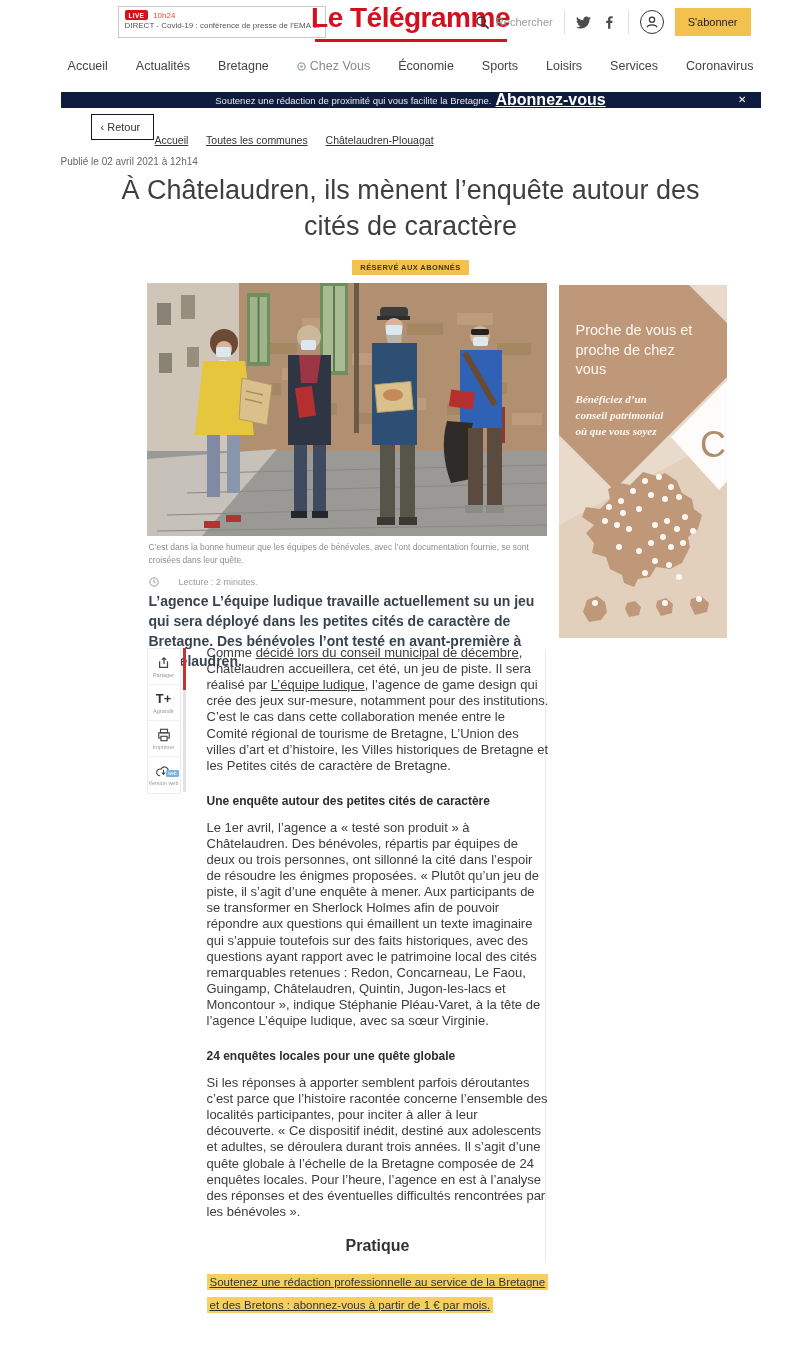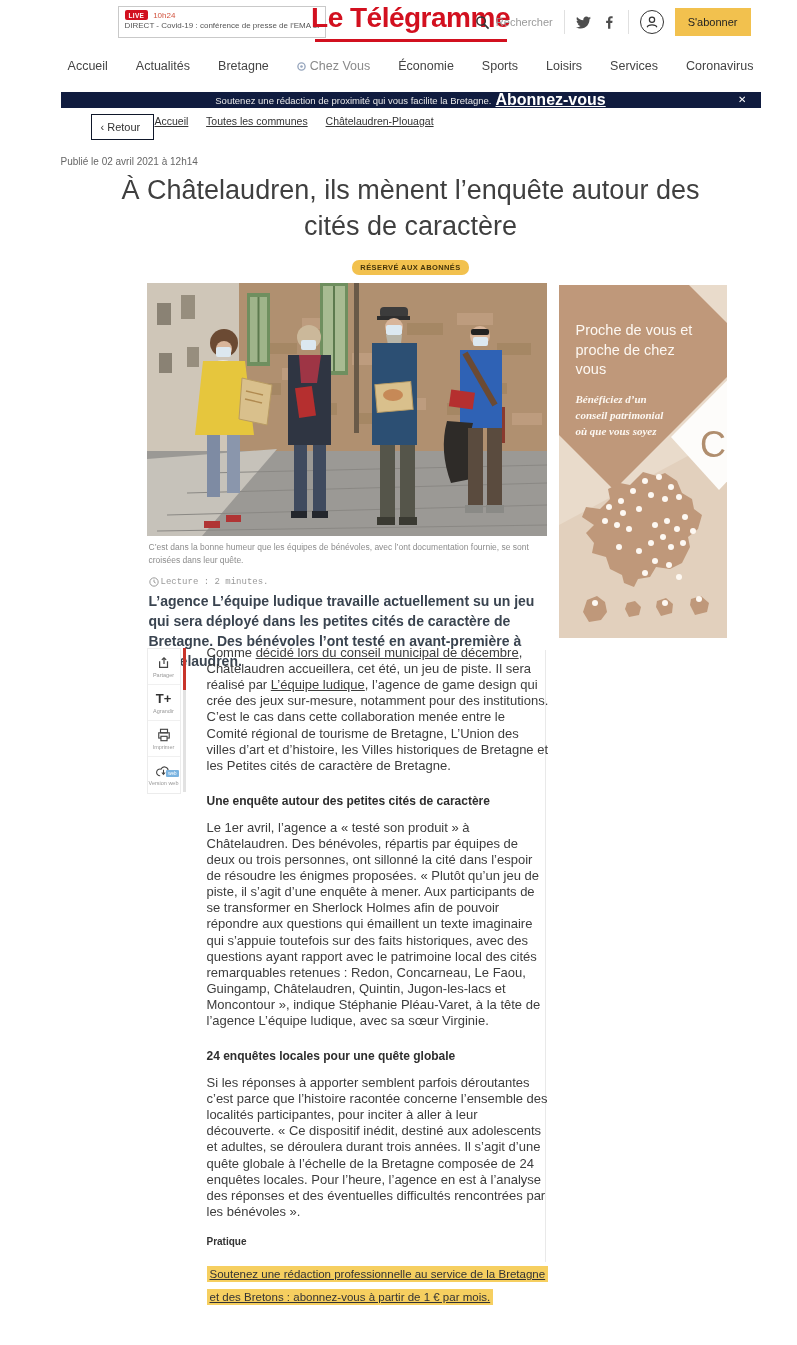--- a/index.html
+++ b/index.html
@@ -30,52 +30,52 @@
 
   
   .banner { position:relative; margin-top:6px; background:#101c3f; height:16px; display:flex; align-items:center; justify-content:center; }
   .banner-text { color:#e8e8e8; font-size:9.5px; }
   .banner-link { color:#fff; font-weight:bold; text-decoration:underline; margin-left:4px; cursor:pointer; }
   .banner-close { position:absolute; right:14px; top:2px; color:#fff; font-size:10px; cursor:pointer; }
 
   
   .crumb-row { position:relative; height:40px; }
   .back-btn { position:absolute; left:30px; top:6px; border:1px solid #0f172a; background:#fff; font-family:inherit; font-size:11px; color:#333; padding:6px 13px 6px 9px; cursor:pointer; }
-  .crumbs { position:absolute; left:94px; top:7px; font-size:10.5px; color:#333; }
+  .crumbs { position:absolute; left:94px; top:26px; font-size:10.5px; color:#333; }
   .crumbs span { text-decoration:underline; margin-right:15px; cursor:pointer; }
 
   
   .pub-date { font-size:10px; color:#666; margin-top:8px; }
   .title { width:640px; margin:6px auto 0; text-align:center; font-size:27px; font-weight:400; color:#3f3f3f; line-height:1.33; }
   .badge-wrap { text-align:center; margin-top:11px; }
-  .abo-badge { display:inline-block; background:#f2c14e; color:#45350a; font-size:7.5px; font-weight:bold; letter-spacing:.4px; padding:3px 8px;border-radius:7px; }
+  .abo-badge { display:inline-block; background:#f2c14e; color:#45350a; font-size:7.5px; font-weight:bold; letter-spacing:.4px; padding:3px 8px; }
 
   
   .photo { position:absolute; left:110px; top:283px; width:400px; height:253px; overflow:hidden; background:#b29070; }
   .caption { position:absolute; left:112px; top:541px; width:400px; font-size:8.5px; color:#8c8c8c; line-height:1.55; }
-  .reading { position:absolute; left:112px; top:577px; font-size:9px; color:#9a9a9a; display:flex; align-items:center; gap:2px;font-family:Liberation Mono, monospace; }
+  .reading { position:absolute; left:112px; top:577px; font-size:9px; color:#9a9a9a; display:flex; align-items:center; gap:20px; }
   .lead { position:absolute; left:112px; top:592px; width:406px; font-size:14px; font-weight:bold; color:#3a4450; line-height:1.42; }
 
   
   .rail { position:absolute; left:110px; top:648px; width:34px; border:1px solid #ececec; background:#fff; }
   .rail-item { height:36px; display:flex; flex-direction:column; align-items:center; justify-content:center; border-bottom:1px solid #f0f0f0; cursor:pointer; position:relative; }
   .rail-item:last-child { border-bottom:none; }
   .rail-label { font-size:5.5px; color:#999; margin-top:2px; }
   .tplus { font-size:13px; color:#333; font-weight:bold; }
   .web-badge { position:absolute; right:1px; top:13px; background:#7ab3e0; color:#fff; font-size:4.5px; padding:1px 2px; border-radius:1px; }
   .progress-red  { position:absolute; left:146px; top:648px; width:3px; height:42px; background:#c8342a; }
   .progress-grey { position:absolute; left:146px; top:690px; width:3px; height:102px; background:#e2e2e2; }
   .rail-divider  { position:absolute; left:508px; top:650px; width:1px; height:612px; background:#e9e9e9; }
 
   
   .body-col { position:absolute; left:170px; top:645px; width:342px; font-size:13px; color:#3d3d3d; line-height:1.24; }
   .body-col p { margin:0 0 16px; }
   .body-col a { color:inherit; text-decoration:underline; cursor:pointer; }
   .sec-head { font-size:12px; font-weight:bold; color:#2e2e2e; margin:20px 0 11px; }
-  .pratique-label { font-size:10px; font-weight:bold; color:#333; margin-top:8px; }
+  .pratique-label { font-size:16px; font-weight:bold; color:#333; margin-top:8px;text-align:center; }
   .pratique-text { font-size:10.5px; font-style:italic; color:#555; line-height:1.5; margin-top:3px; width:330px; }
   .offer { margin-top:15px; width:340px; line-height:1.75; }
   .hl { background:#f6cf60; font-size:11.5px; color:#333; text-decoration:underline; padding:2px 3px; box-decoration-break:clone; -webkit-box-decoration-break:clone; cursor:pointer; }
 
   
   .ad { position:absolute; left:522px; top:285px; width:168px; height:353px; background:#e9dbcb; overflow:hidden; cursor:pointer; }
   .ad svg { position:absolute; left:0; top:0; }
   .ad-copy { position:absolute; left:17px; top:36px; width:130px; }
   .ad-line { color:#fdf8f2; font-size:14.5px; line-height:1.35; }
   .ad-tag { margin-top:12px; color:#fdf8f2; font-family:"Liberation Serif", serif; font-style:italic; font-weight:bold; font-size:11px; line-height:1.45; }

